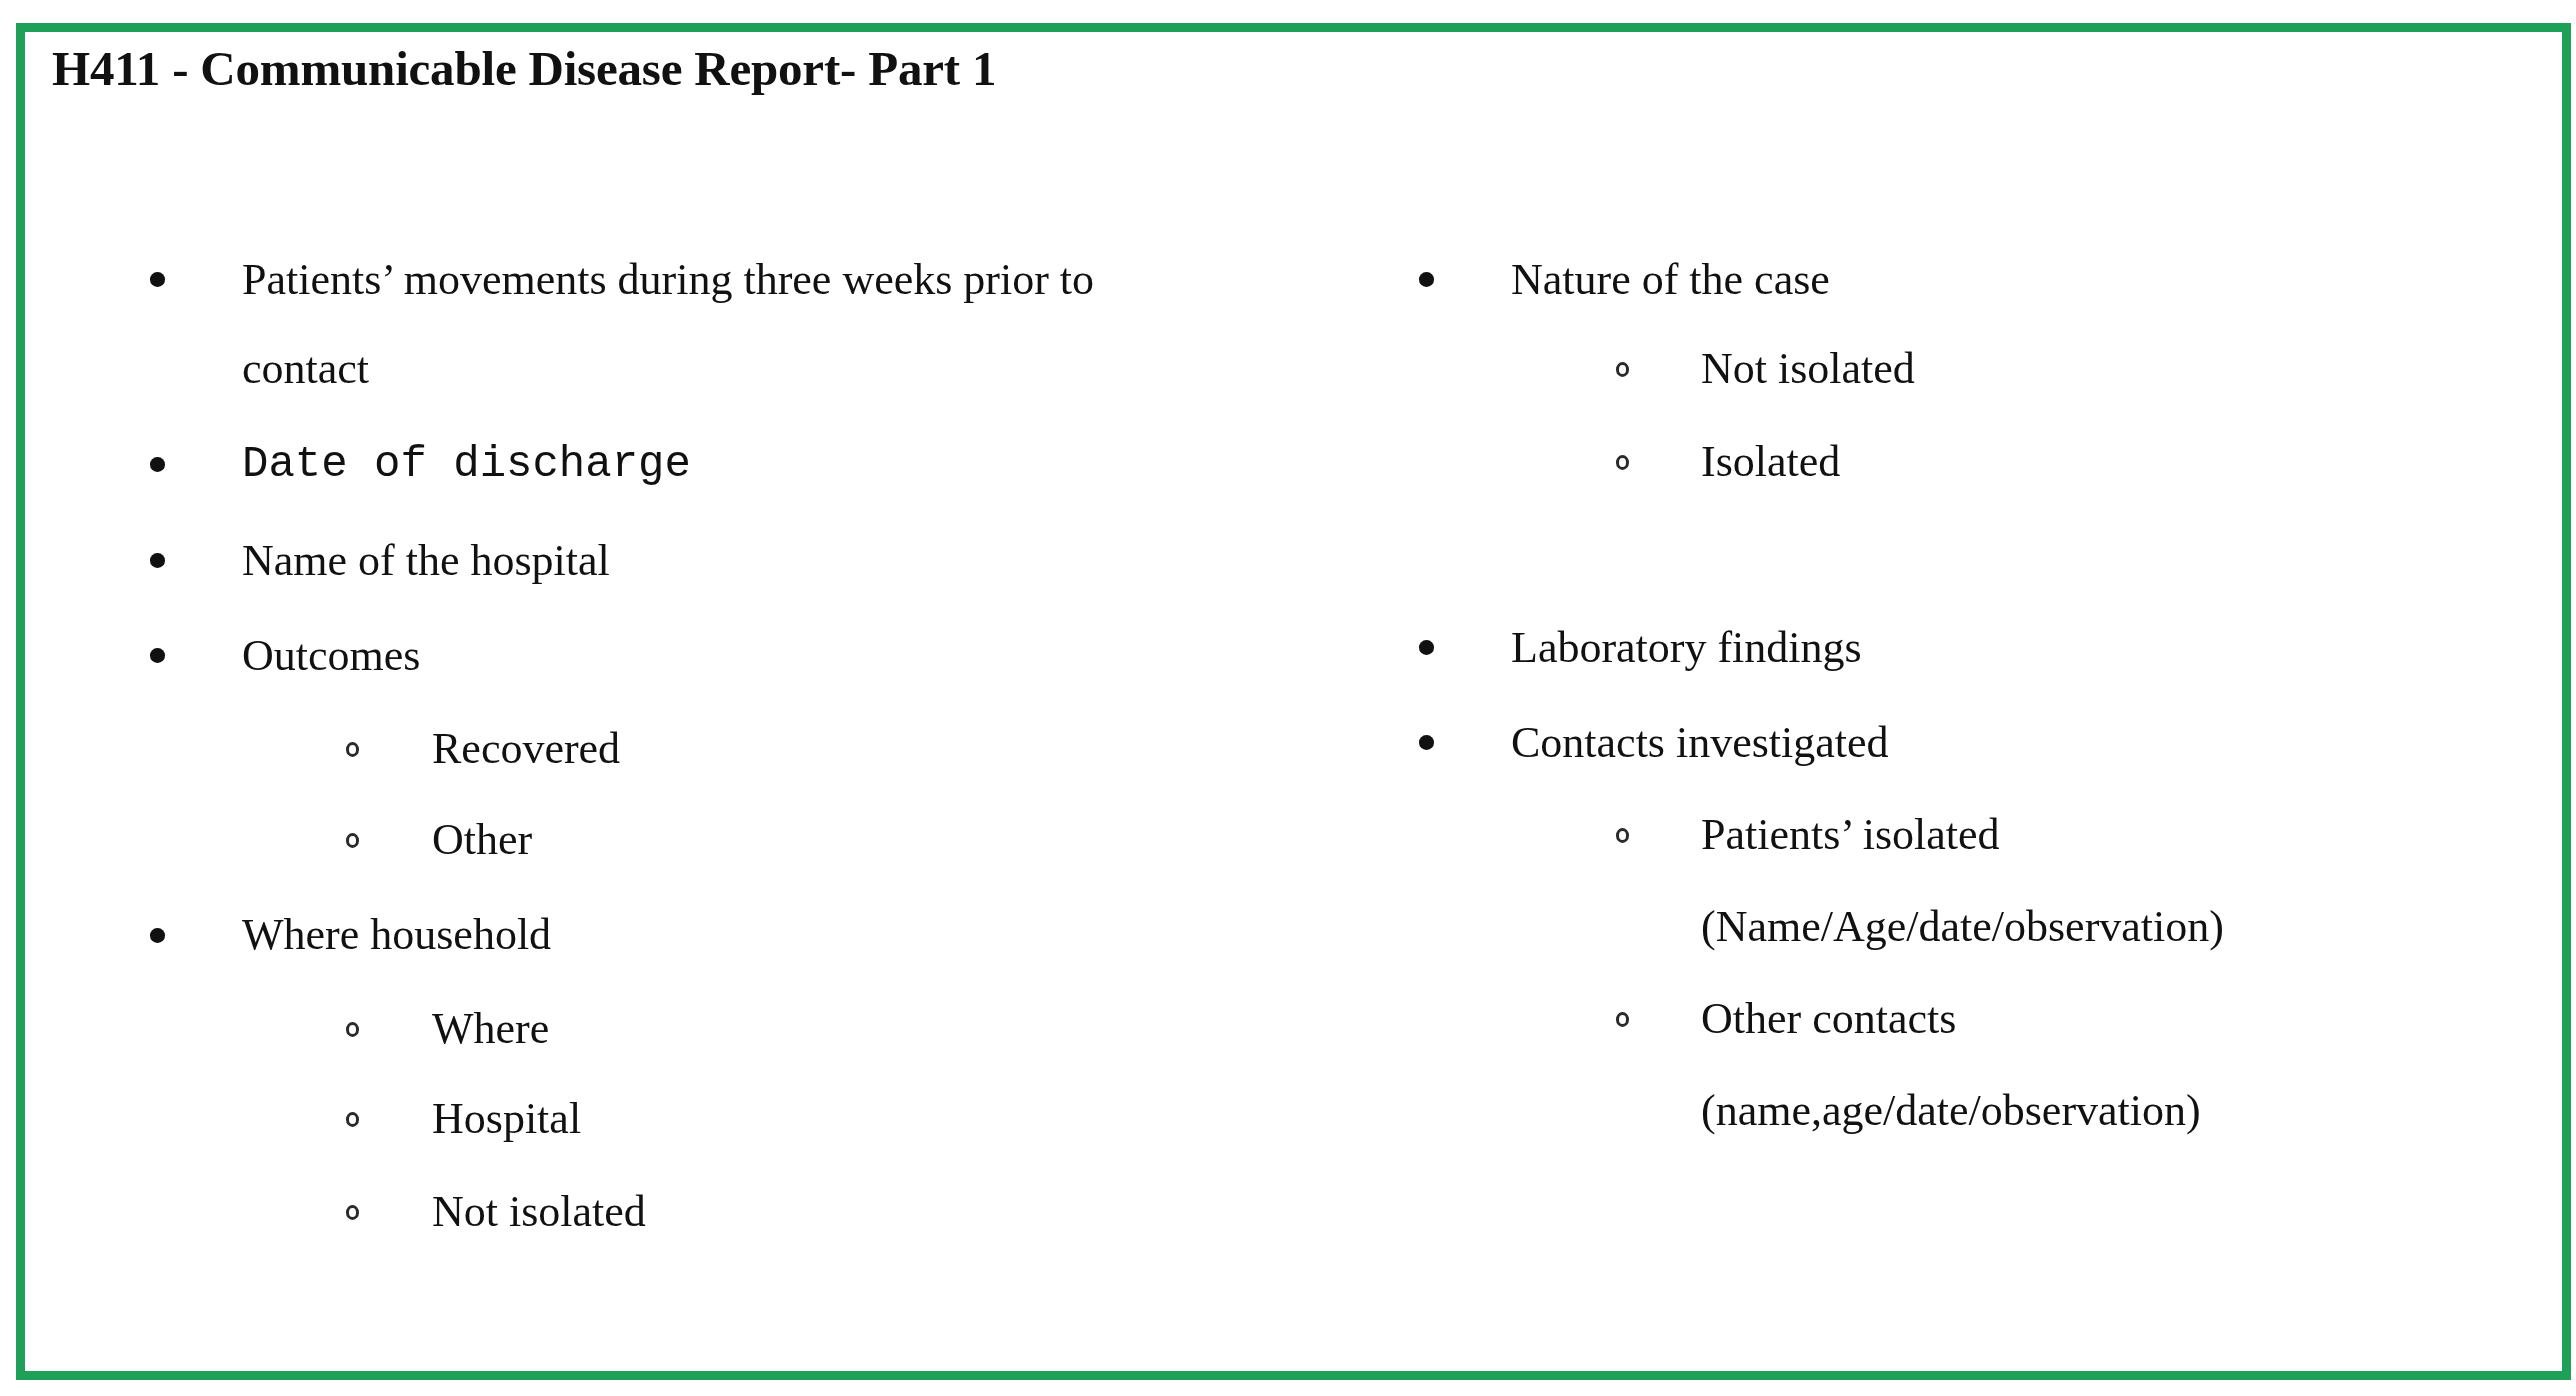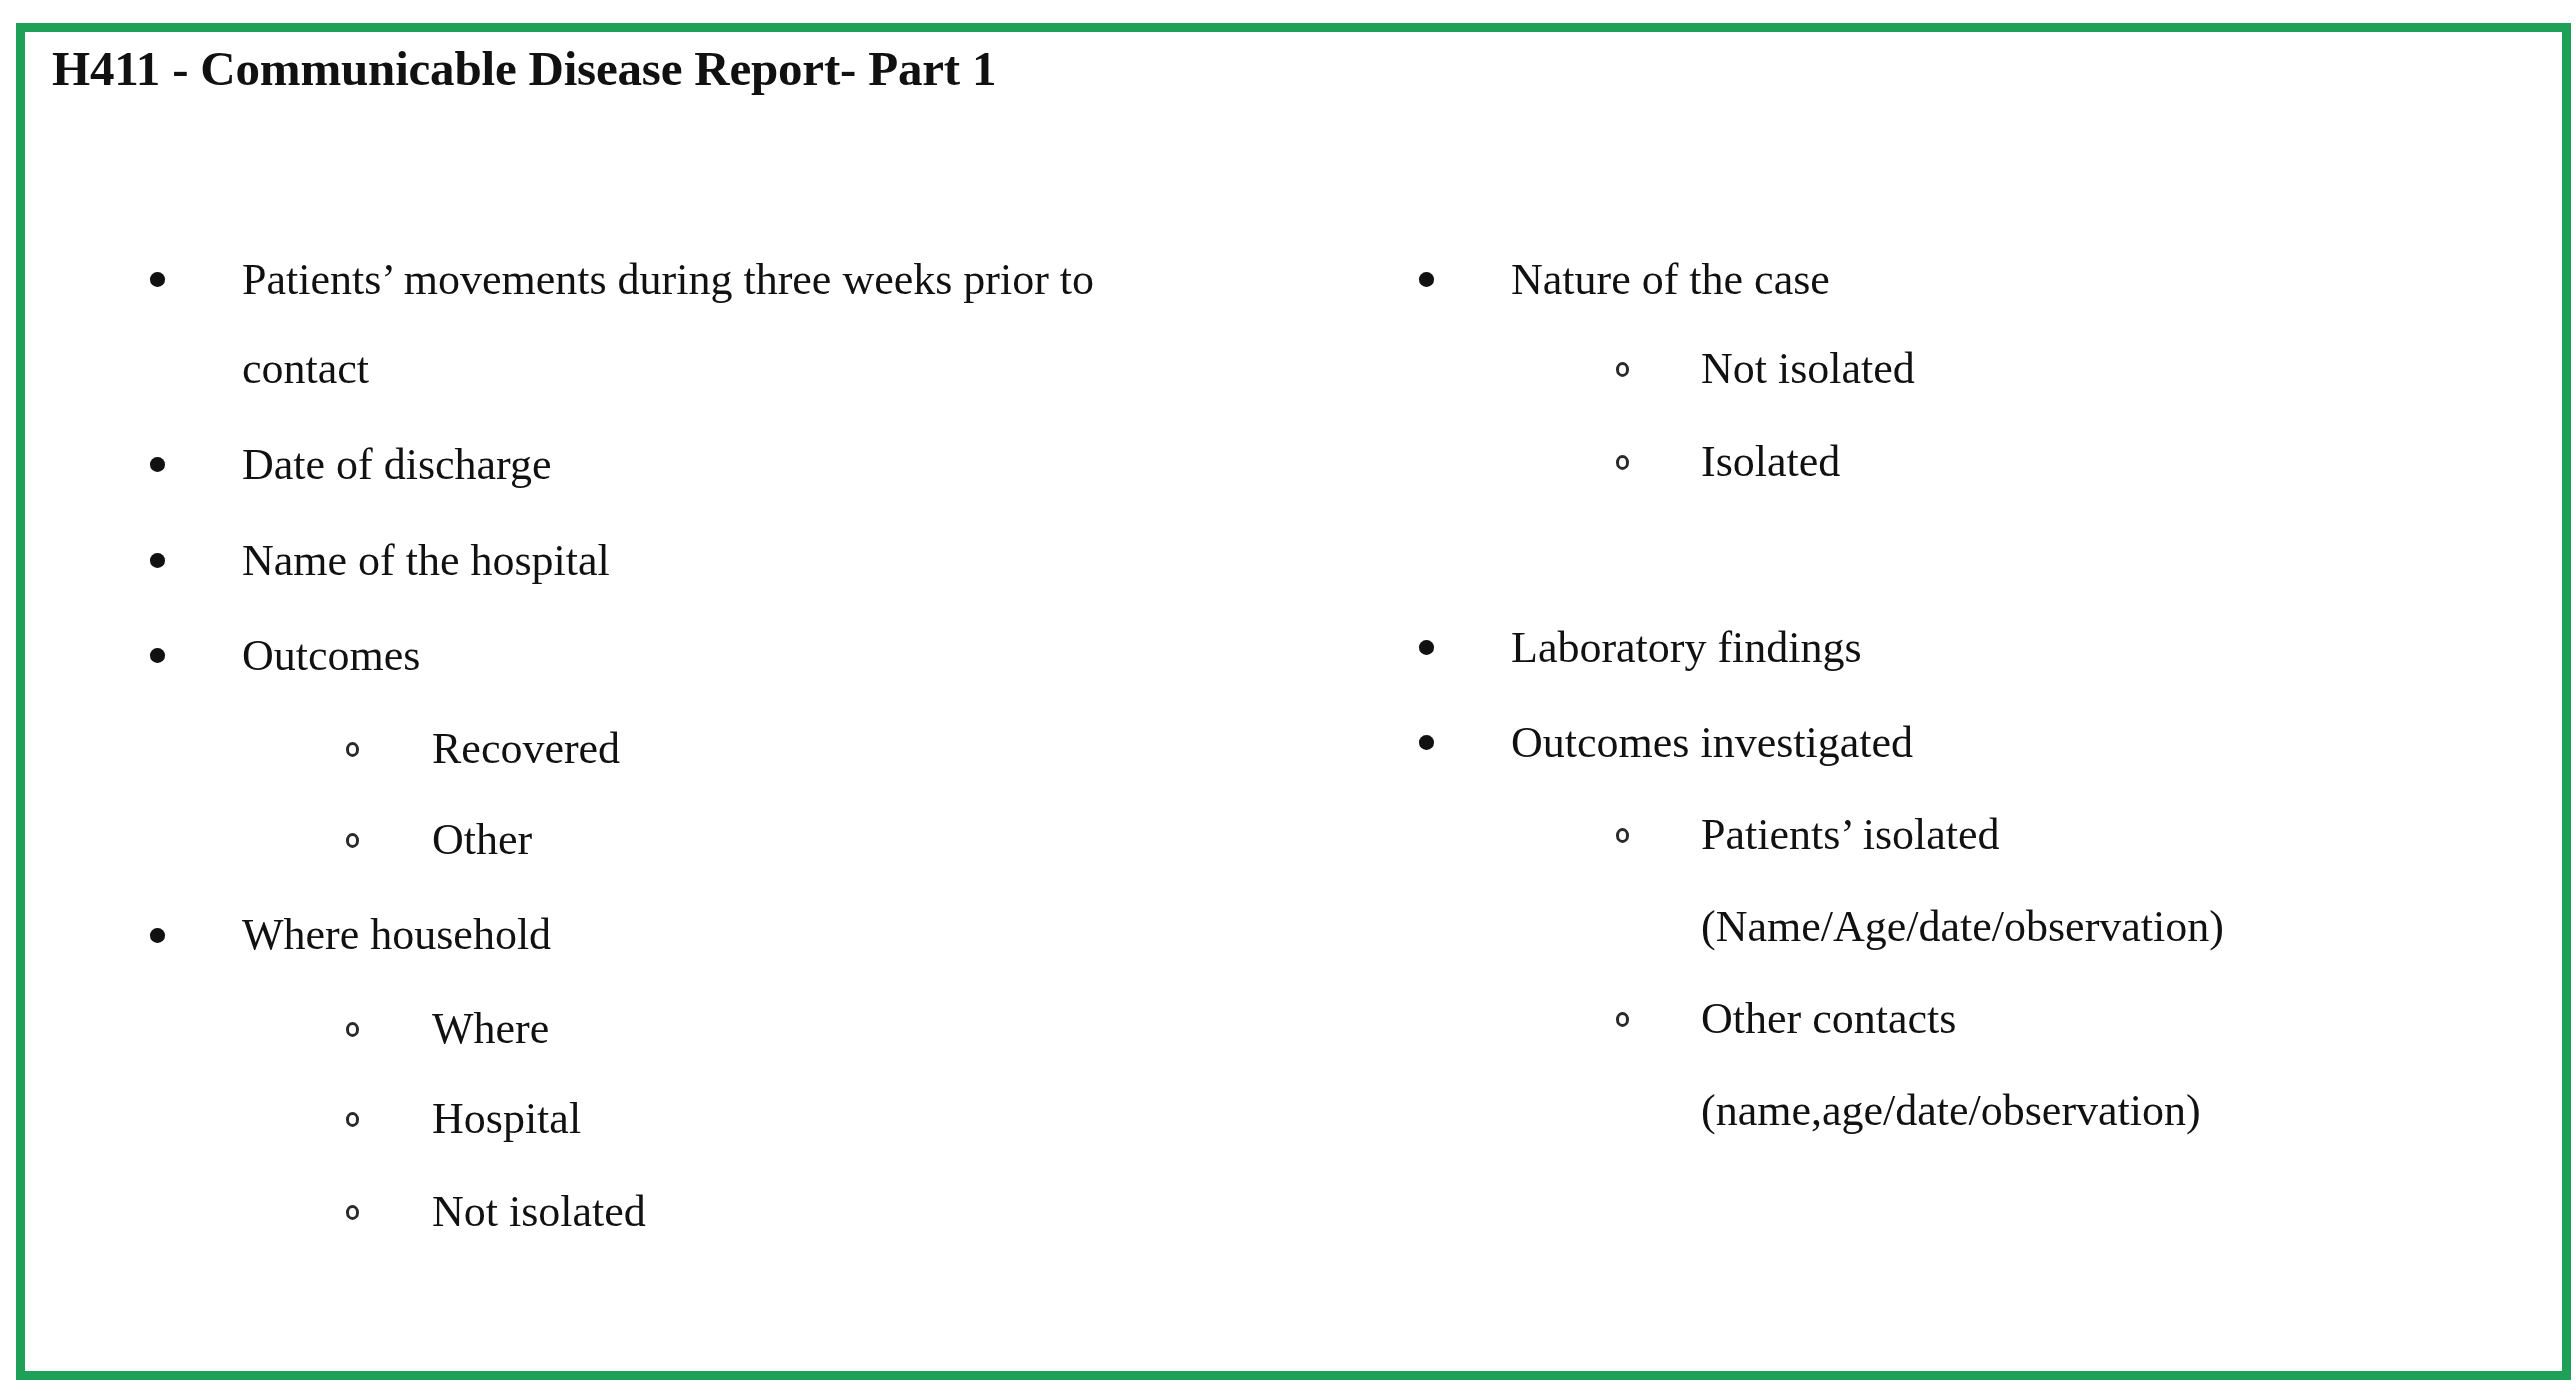--- a/index.html
+++ b/index.html
@@ -65,21 +65,21 @@
 
 <div class="title">H411 - Communicable Disease Report- Part 1</div>
 
 <div>
 
   <div class="bullet" style="left:150px; top:272px;"></div>
   <div class="line" style="left:242px; top:247px;">Patients’ movements during three weeks prior to</div>
   <div class="line" style="left:242px; top:336px;">contact</div>
 
   <div class="bullet" style="left:150px; top:457px;"></div>
-  <div class="line" style="left:242px; top:432px;">Date of discharge</div>
+  <div class="line" style="left:242px; top:432px;font-family:Liberation Mono, monospace;">Date of discharge</div>
 
   <div class="bullet" style="left:150px; top:553px;"></div>
   <div class="line" style="left:242px; top:528px;">Name of the hospital</div>
 
   <div class="bullet" style="left:150px; top:648px;"></div>
   <div class="line" style="left:242px; top:623px;">Outcomes</div>
 
   <div class="sub-bullet" style="left:346px; top:742px;"></div>
   <div class="line" style="left:432px; top:716px;">Recovered</div>
 
@@ -107,21 +107,21 @@
   <div class="sub-bullet" style="left:1616px; top:362px;"></div>
   <div class="line" style="left:1701px; top:336px;">Not isolated</div>
 
   <div class="sub-bullet" style="left:1616px; top:455px;"></div>
   <div class="line" style="left:1701px; top:429px;">Isolated</div>
 
   <div class="bullet" style="left:1419px; top:640px;"></div>
   <div class="line" style="left:1511px; top:615px;text-align:center;">Laboratory findings</div>
 
   <div class="bullet" style="left:1419px; top:735px;"></div>
-  <div class="line" style="left:1511px; top:710px;">Outcomes investigated</div>
+  <div class="line" style="left:1511px; top:710px;">Contacts investigated</div>
 
   <div class="sub-bullet" style="left:1616px; top:828px;"></div>
   <div class="line" style="left:1701px; top:802px;">Patients’ isolated</div>
   <div class="line" style="left:1701px; top:894px;">(Name/Age/date/observation)</div>
 
   <div class="sub-bullet" style="left:1616px; top:1012px;"></div>
   <div class="line" style="left:1701px; top:986px;text-align:right;">Other contacts</div>
   <div class="line" style="left:1701px; top:1078px;">(name,age/date/observation)</div>
 </div>
 

